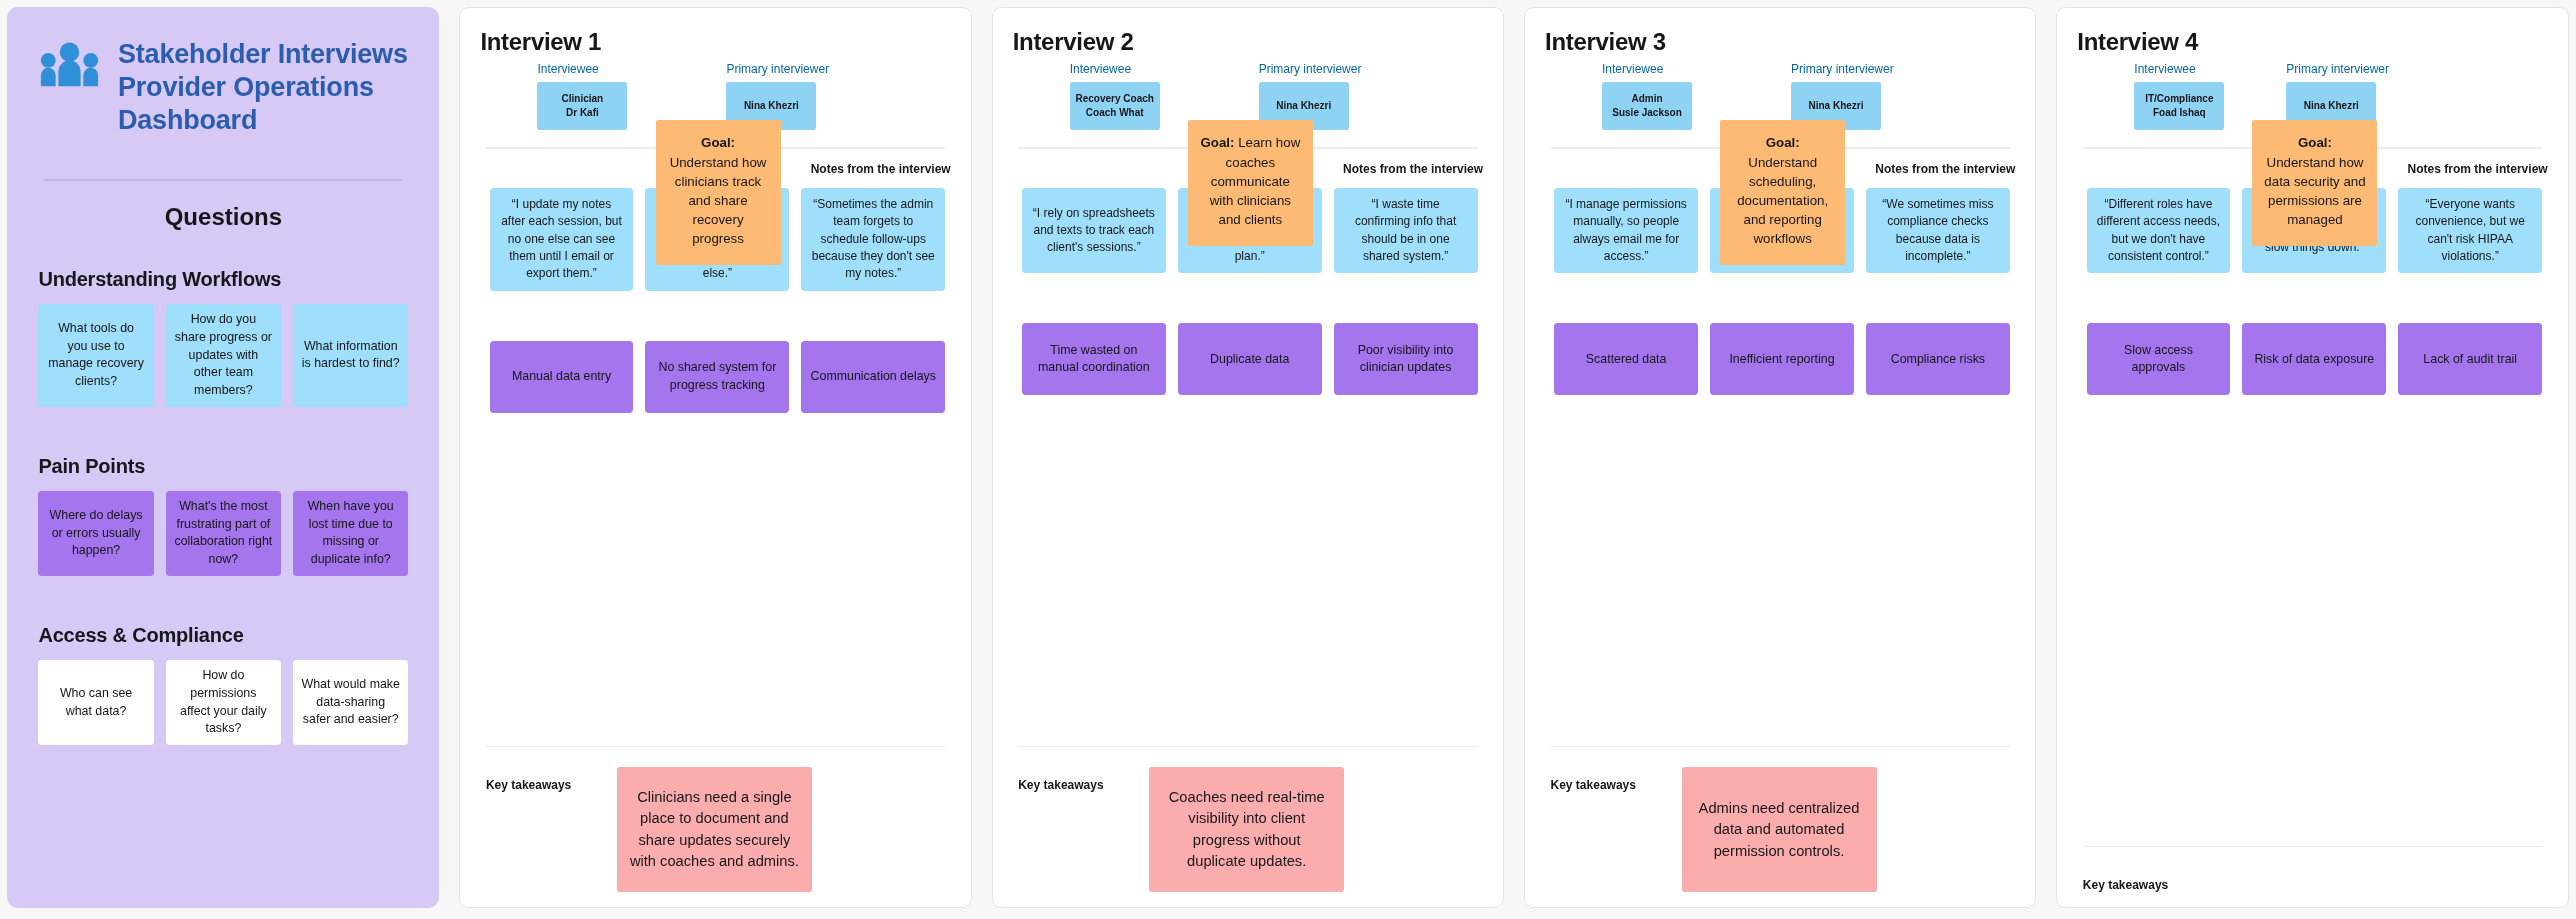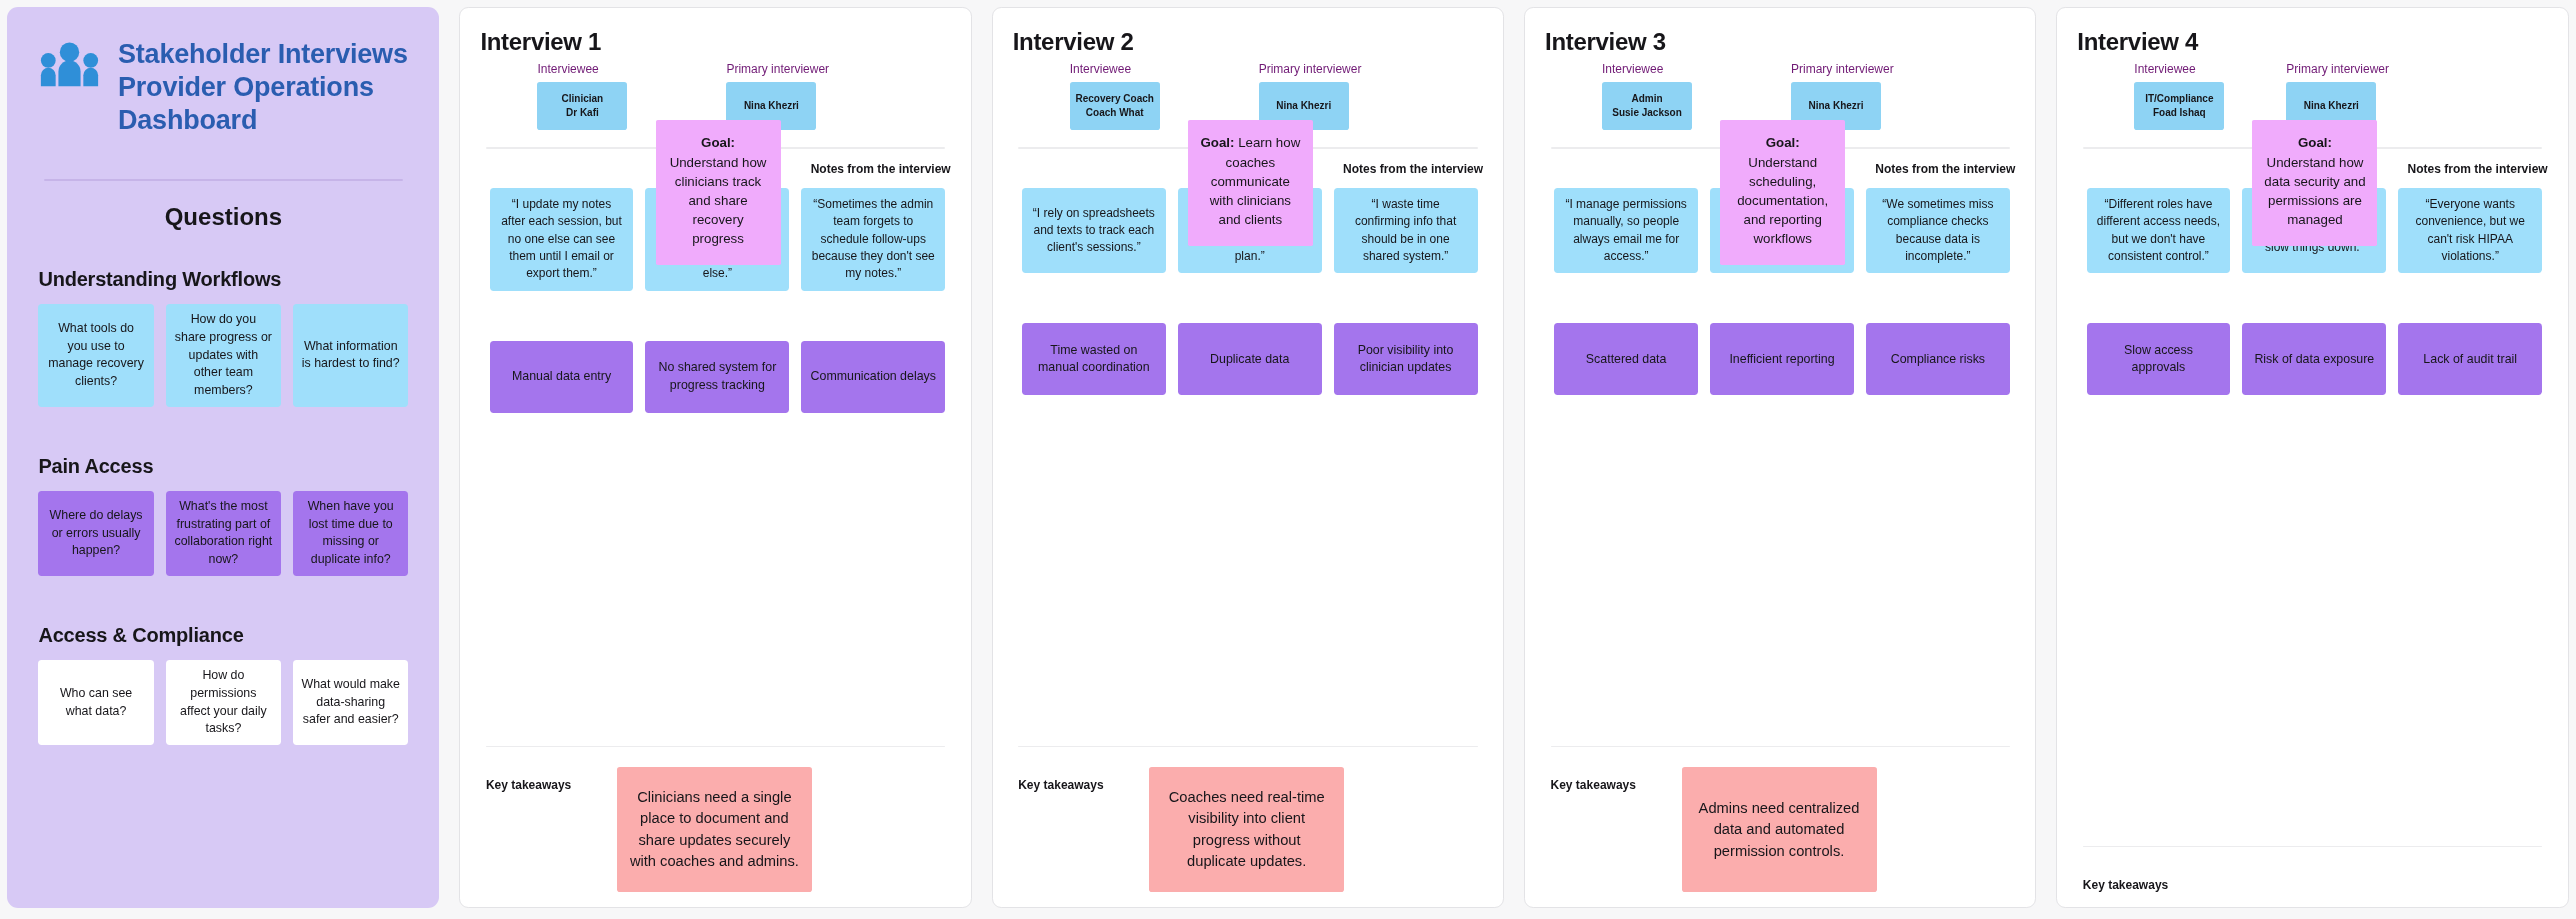--- a/index.html
+++ b/index.html
@@ -99,21 +99,21 @@
     display: flex;
     gap: 42px;
     padding-left: 57px;
     align-items: flex-start;
     position: relative;
     z-index: 2;
   }
   .person { display: flex; flex-direction: column; }
   .person-role-label {
     font-size: 12px;
-    color: #701a75;
+    color: #0369a1;
     margin-bottom: 6.4px;
     white-space: nowrap;
   }
   .person-chip {
     background: #8ed3f4;
     border-radius: 2.8px;
     width: 90px;
     min-height: 48px;
     display: flex;
     flex-direction: column;
@@ -135,21 +135,21 @@
     position: relative;
     z-index: 0;
   }
 
   .goal-note {
     position: absolute;
     left: 50%;
     transform: translateX(-48%);
     top: 112px;
     width: 125px;
-    background: #f0abfc;
+    background: #fdba74;
     border-radius: 1.8px;
     padding: 13px 10px 16.6px 10px;
     text-align: center;
     font-size: 13.3px;
     line-height: 1.44;
     color: #17161a;
     z-index: 3;
   }
   .goal-note b { font-weight: bold; }
 
@@ -262,21 +262,21 @@
     <section class="q-section">
       <div class="q-heading">Understanding Workflows</div>
       <div class="q-row">
         <div class="q-card blue">What tools do you use to manage recovery clients?</div>
         <div class="q-card blue">How do you share progress or updates with other team members?</div>
         <div class="q-card blue">What information is hardest to find?</div>
       </div>
     </section>
 
     <section class="q-section pain">
-      <div class="q-heading">Pain Access</div>
+      <div class="q-heading">Pain Points</div>
       <div class="q-row">
         <div class="q-card purple">Where do delays or errors usually happen?</div>
         <div class="q-card purple">What's the most frustrating part of collaboration right now?</div>
         <div class="q-card purple">When have you lost time due to missing or duplicate info?</div>
       </div>
     </section>
 
     <section class="q-section access">
       <div class="q-heading">Access &amp; Compliance</div>
       <div class="q-row">

